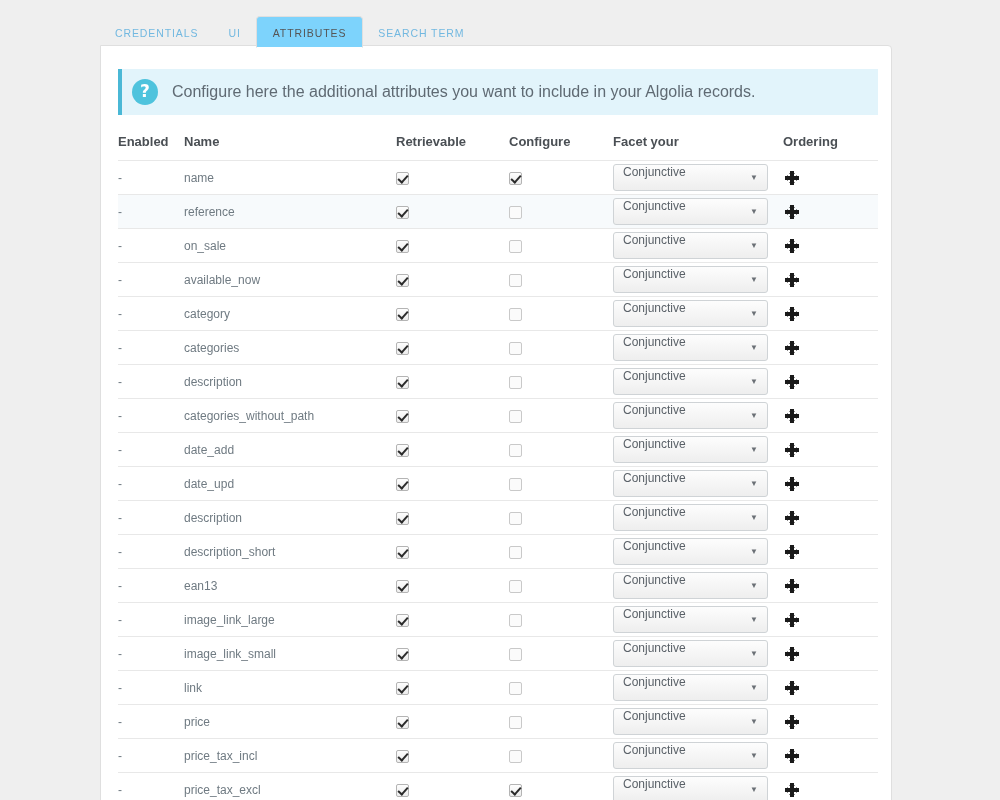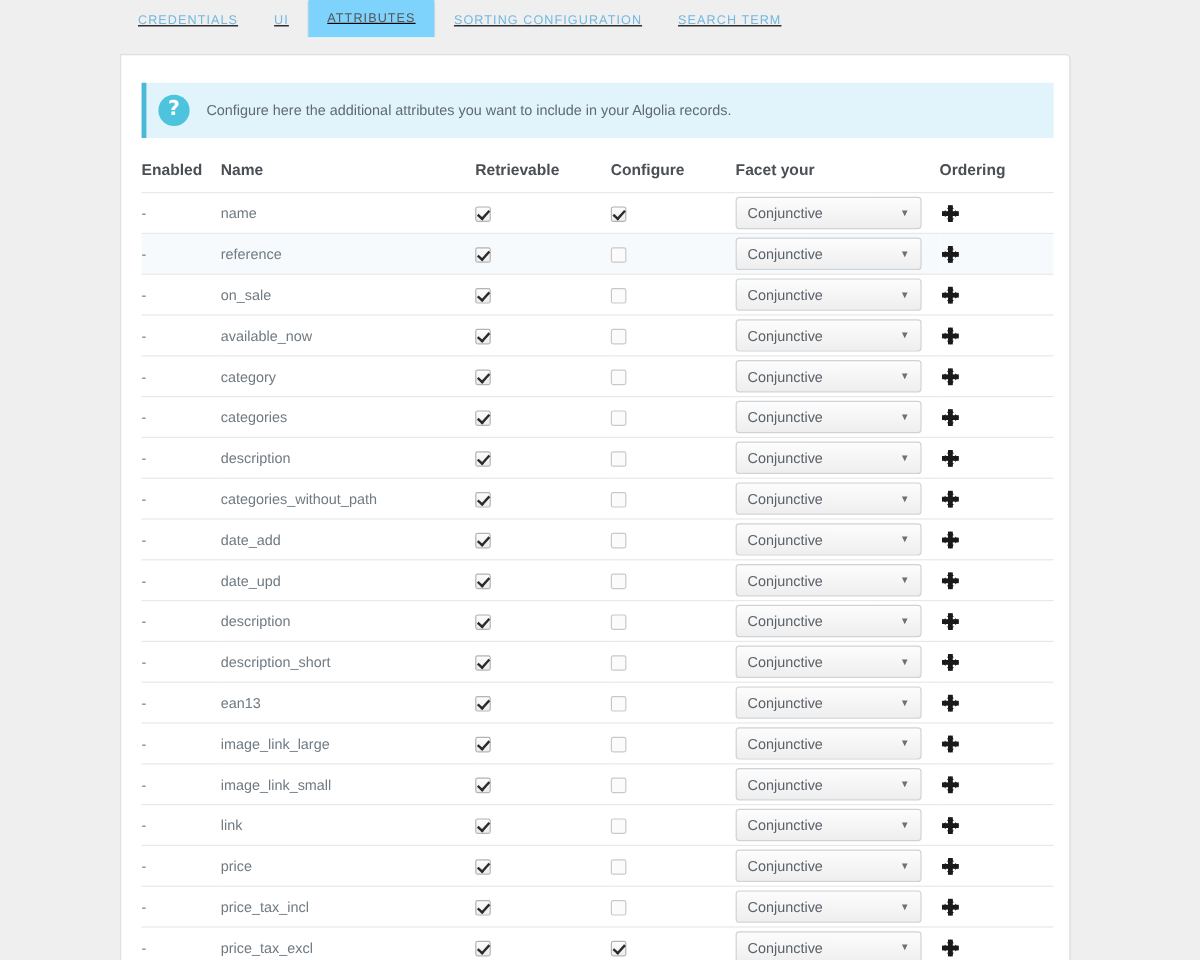--- a/index.html
+++ b/index.html
@@ -15,27 +15,25 @@
     position: relative;
     width: 1000px;
     height: 800px;
     background: #efefef;
   }
 
   
   .tabs {
     position: absolute;
     left: 100px;
-    top: 0;
+    top: 16px;
     width: 792px;
     height: 32px;
     display: flex;
-    align-items: flex-end;
     gap: 0px;
-    text-decoration: underline;
   }
   .tab {
     font-size: 10.5px;
     letter-spacing: 0.9px;
     color: #72b8e0;
     text-transform: uppercase;
     padding: 9px 14px 8px 14px;
     line-height: 14px;
     white-space: nowrap;
     cursor: pointer;
@@ -93,21 +91,21 @@
     display: flex;
     align-items: center;
     justify-content: center;
     flex: 0 0 auto;
     font-family: "DejaVu Sans", sans-serif;
     line-height: 1;
     padding-bottom: 1px;
   }
   .alert-text {
     margin-left: 14px;
-    font-size: 12px;
+    font-size: 16px;
     color: #5f6a73;
     line-height: 16px;
   }
 
   
   .table-wrap {
     position: absolute;
     left: 17px;
     top: 83px;
     width: 760px;
@@ -178,21 +176,20 @@
   
   .fselect {
     width: 155px;
     height: 27px;
     border: 1px solid #cfd3d6;
     border-radius: 3px;
     background: linear-gradient(#fdfdfd, #eeeeee);
     font-size: 12px;
     color: #5a6168;
     display: flex;
-    align-items: center;
     padding-left: 9px;
     position: relative;
     cursor: pointer;
     font-family: "Liberation Sans", sans-serif;
   }
   .fselect .caret {
     position: absolute;
     right: 9px;
     top: 50%;
     transform: translateY(-50%);
@@ -234,21 +231,20 @@
 </style>
 </head>
 <body>
 
 <div class="page">
 
   <div class="tabs">
       <div class="tab">CREDENTIALS</div>
       <div class="tab">UI</div>
       <div class="tab active">ATTRIBUTES</div>
-      <div class="tab">SORTING CONFIGURATION</div>
       <div class="tab">SEARCH TERM</div>
     </div>
 
   <div class="panel">
 
     <div class="alert">
       <div class="alert-icon">?</div>
       <div class="alert-text">Configure here the additional attributes you want to include in your Algolia records.</div>
     </div>
 

